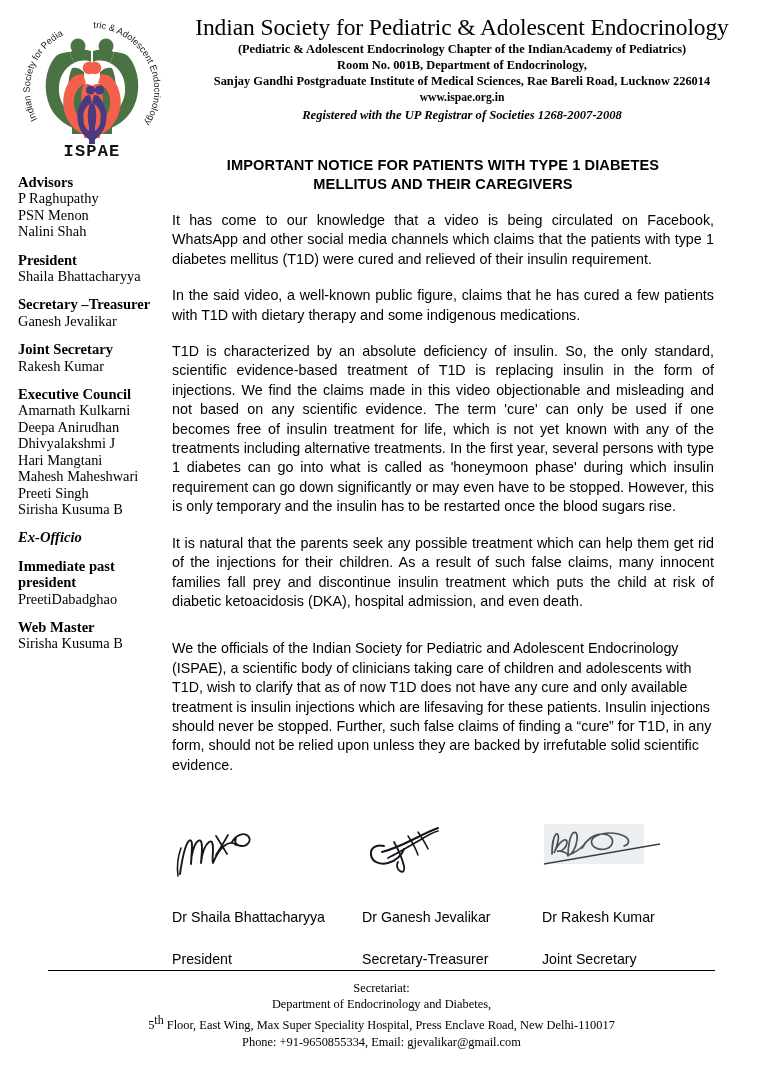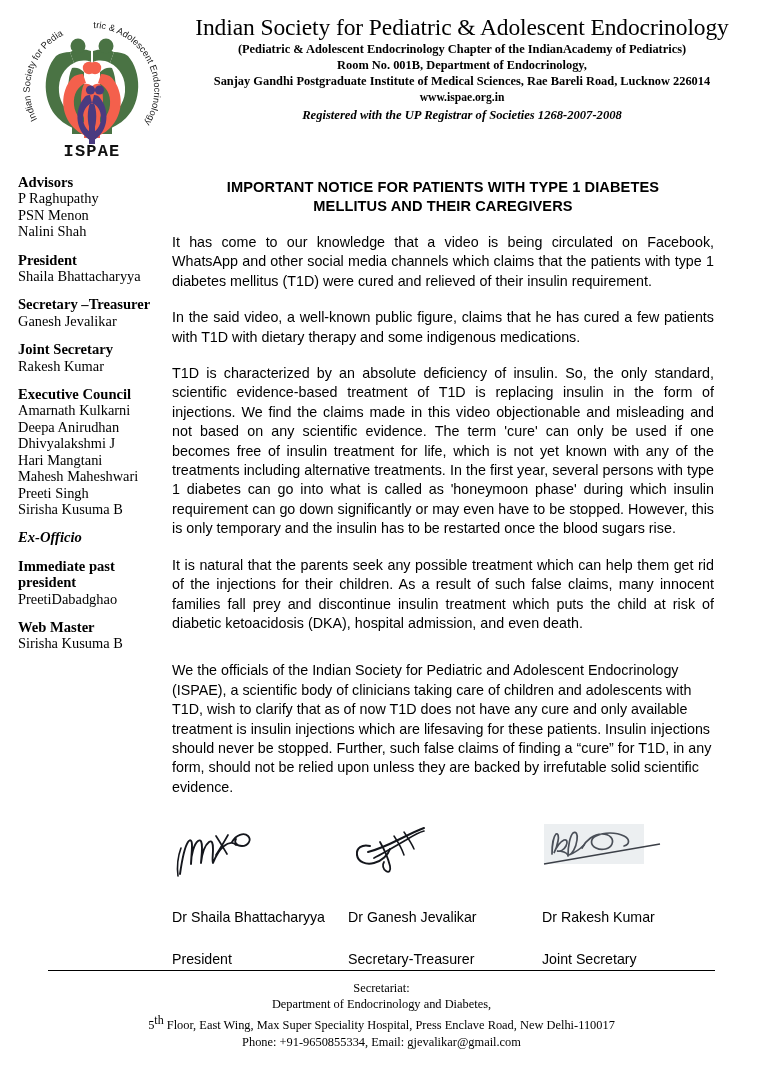--- a/index.html
+++ b/index.html
@@ -79,21 +79,21 @@
   .side-head.italic {
     font-style: italic;
     font-weight: bold;
   }
   .side-name { font-size: 14.4px; }
 
   
   #main {
     position: absolute;
     left: 172px;
-    top: 172px;
+    top: 150px;
     width: 542px;
   }
   #notice-title {
     text-align: center;
     font-family: "Liberation Sans", sans-serif;
     font-size: 14.6px;
     font-weight: bold;
     line-height: 19px;
     padding: 6px 22px 0 22px;
     letter-spacing: 0.1px;
@@ -116,21 +116,21 @@
     top: 822px;
     width: 560px;
     height: 120px;
   }
   .sig-col {
     position: absolute;
     top: 0;
     width: 185px;
   }
   .sig-col.c1 { left: 0px; }
-  .sig-col.c2 { left: 176px; }
+  .sig-col.c2 { left: 190px; }
   .sig-col.c3 { left: 370px; }
   .sig-art {
     height: 62px;
     position: relative;
   }
   .sig-names {
     font-family: "Liberation Sans", sans-serif;
     font-size: 14.2px;
     line-height: 18.2px;
     margin-top: 24px;

